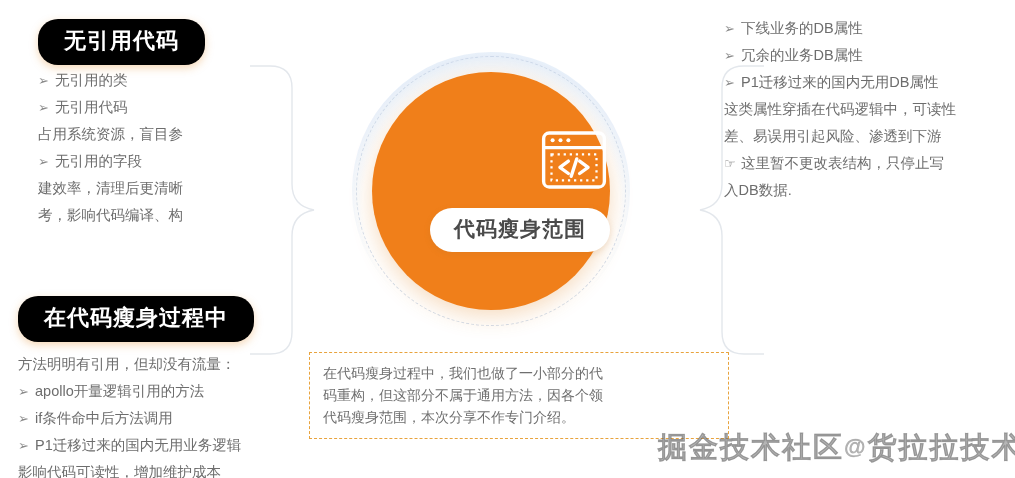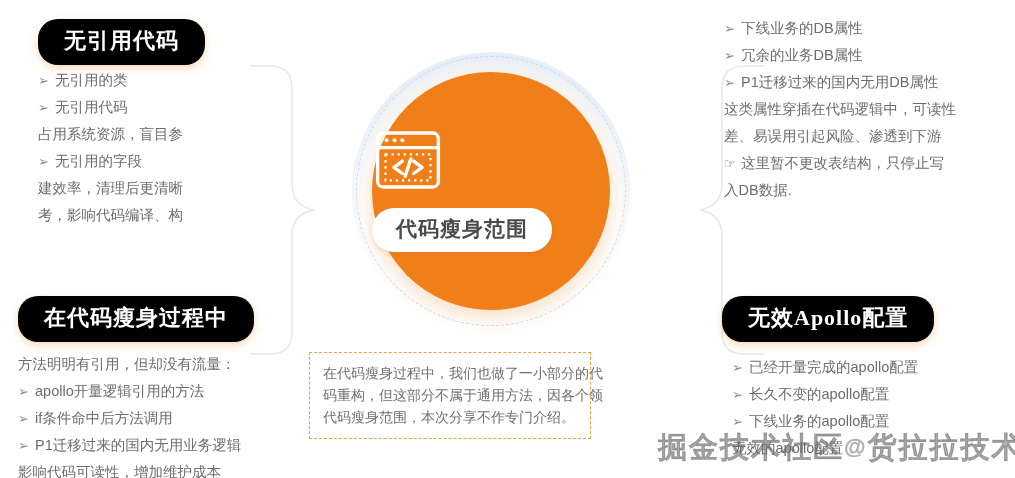--- a/index.html
+++ b/index.html
@@ -49,21 +49,21 @@
     position: absolute;
     left: 372px;
     top: 72px;
     width: 238px;
     height: 238px;
     border-radius: 50%;
     background: #F07F1A;
     box-shadow: 0 6px 22px rgba(225,135,40,0.30);
     display: flex;
     flex-direction: column;
-    align-items: flex-start;
+    align-items: flex-end;
     justify-content: center;
   }
   .code-icon {
     width: 72px;
     height: 72px;
     margin-top: -6px;
     margin-bottom: 12px;
   }
   .center-pill {
     background: #ffffff;
@@ -135,21 +135,21 @@
   }
   .line.para {
     color: #6d6d6d;
   }
 
   
   .note-box {
     position: absolute;
     left: 309px;
     top: 352px;
-    width: 282px;
+    width: 420px;
     box-sizing: border-box;
     border: 1px dashed #E8A33D;
     background: rgba(255,255,255,0.9);
     padding: 9px 13px 10px 13px;
   }
   .note-line {
     font-size: 14px;
     line-height: 22px;
     color: #6f6f6f;
     white-space: nowrap;
@@ -236,31 +236,20 @@
     </div>
     <div class="lines" style="margin-top:9px;">
       <div class="line para"><span>方法明明有引用，但却没有流量：</span></div>
       <div class="line"><span class="mark">➢</span><span>apollo开量逻辑引用的方法</span></div>
       <div class="line"><span class="mark">➢</span><span>if条件命中后方法调用</span></div>
       <div class="line"><span class="mark">➢</span><span>P1迁移过来的国内无用业务逻辑</span></div>
       <div class="line para"><span>影响代码可读性，增加维护成本</span></div>
     </div>
   </div>
 
-  <div class="quad" style="left:722px; top:296px;">
-    <div class="pill-glow">
-      <div class="pill">无效Apollo配置</div>
-    </div>
-    <div class="lines" style="margin-top:12px; margin-left:10px;">
-      <div class="line"><span class="mark">➢</span><span>已经开量完成的apollo配置</span></div>
-      <div class="line"><span class="mark">➢</span><span>长久不变的apollo配置</span></div>
-      <div class="line"><span class="mark">➢</span><span>下线业务的apollo配置</span></div>
-      <div class="line para"><span>无效的apollo配置</span></div>
-    </div>
-  </div>
 
   <div class="note-box">
     <div class="note-line">在代码瘦身过程中，我们也做了一小部分的代</div>
     <div class="note-line">码重构，但这部分不属于通用方法，因各个领</div>
     <div class="note-line">代码瘦身范围，本次分享不作专门介绍。</div>
   </div>
 
   <div class="watermark">
     <span>掘金技术社区</span><span class="wm-at">@</span><span>货拉拉技术</span>
   </div>

